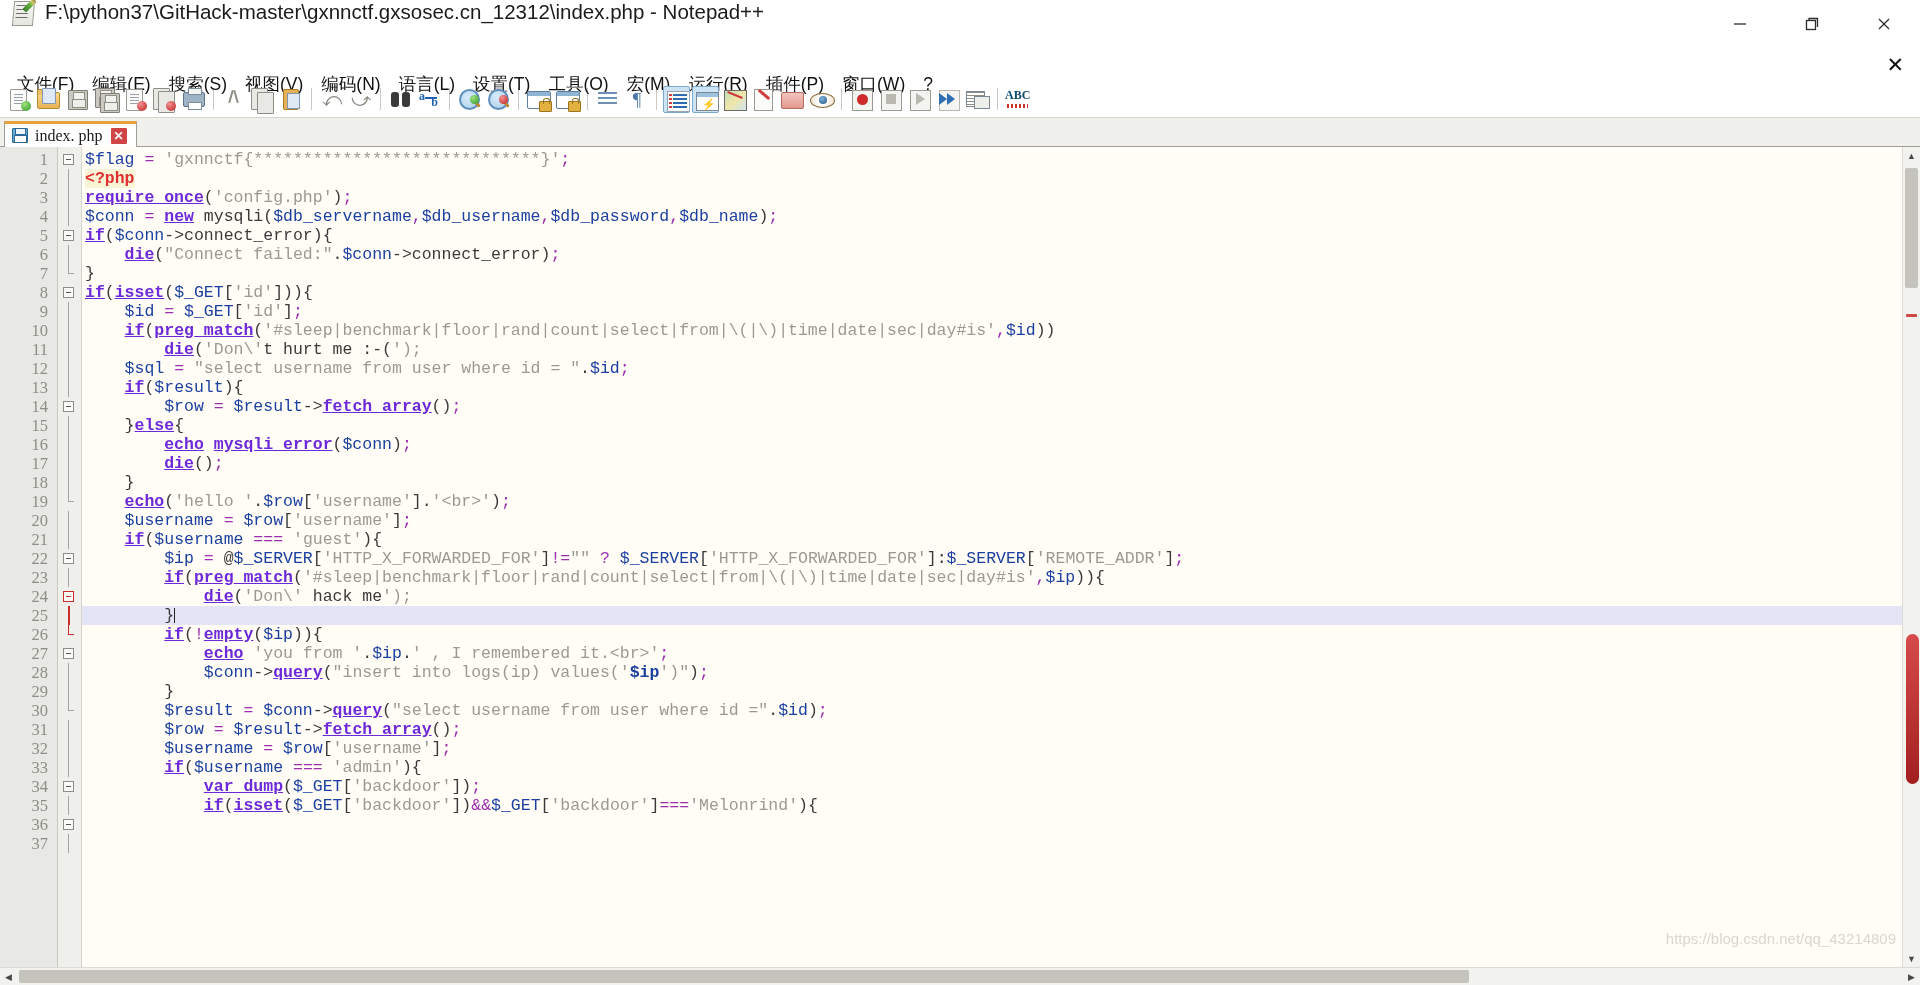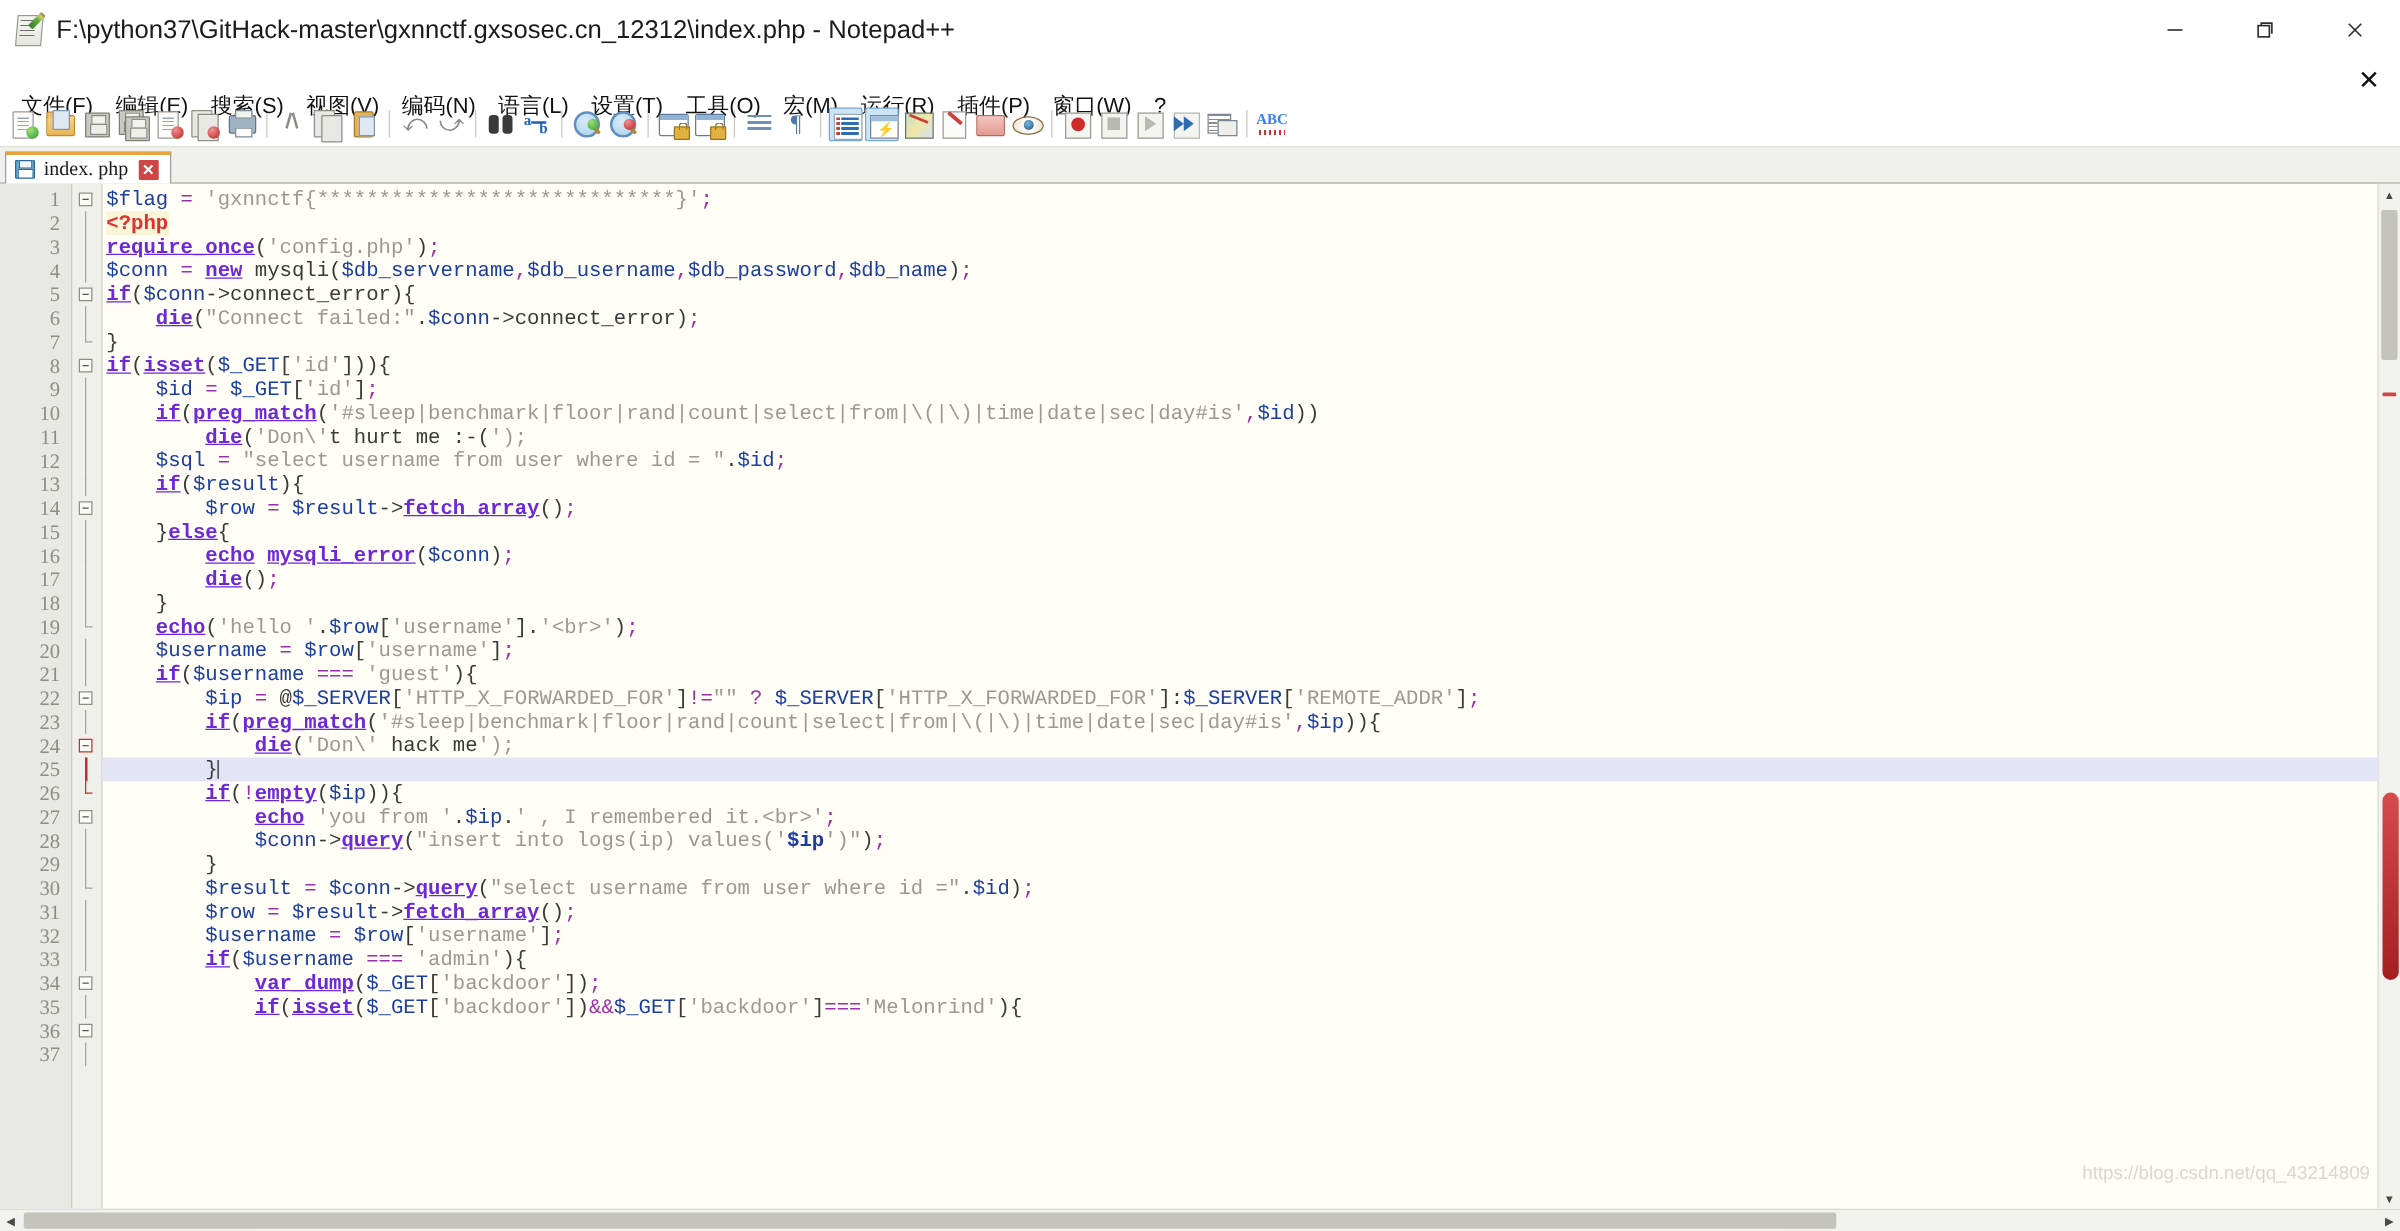--- a/index.html
+++ b/index.html
@@ -21,21 +21,20 @@
     flex-direction: column;
     background: #ffffff;
     position: relative;
   }
 
   
   .titlebar {
     height: 47px;
     min-height: 47px;
     display: flex;
-    align-items: center;
     background: #ffffff;
     border-bottom: 1px solid #ffffff;
     position: relative;
   }
   .title-icon {
     width: 26px; height: 26px;
     margin-left: 11px; margin-right: 8px;
     position: relative;
     flex: 0 0 auto;
   }
@@ -329,21 +328,21 @@
     position:absolute; left:2px; top:5px; width:17px; height:14px;
     background:#ffffff; border:1px solid #7b8795;
     background-image: repeating-linear-gradient(180deg,#8c8c85 0,#8c8c85 1px,transparent 1px,transparent 3px);
   }
   .winstack2{
     position:absolute; left:10px; top:10px; width:14px; height:11px;
     background:#eeeeea; border:1px solid #7b8795;
   }
   .abc{
     position:absolute; left:1px; top:3px; width:25px; height:21px;
-    font-size:12px; font-weight:bold; color:#3b82f6; text-align:left; line-height:13px;
+    font-size:12px; font-weight:bold; color:#0c4a6e; text-align:left; line-height:13px;
     font-family:"Liberation Serif", serif;
   }
   .abc .sq{
     position:absolute; left:2px; bottom:2px; width:21px; height:4px;
     background: repeating-linear-gradient(90deg,#d12f2f 0,#d12f2f 2px,#ffffff 2px,#ffffff 4px);
   }
 
   
   .tabbar {
     height: 28px;

